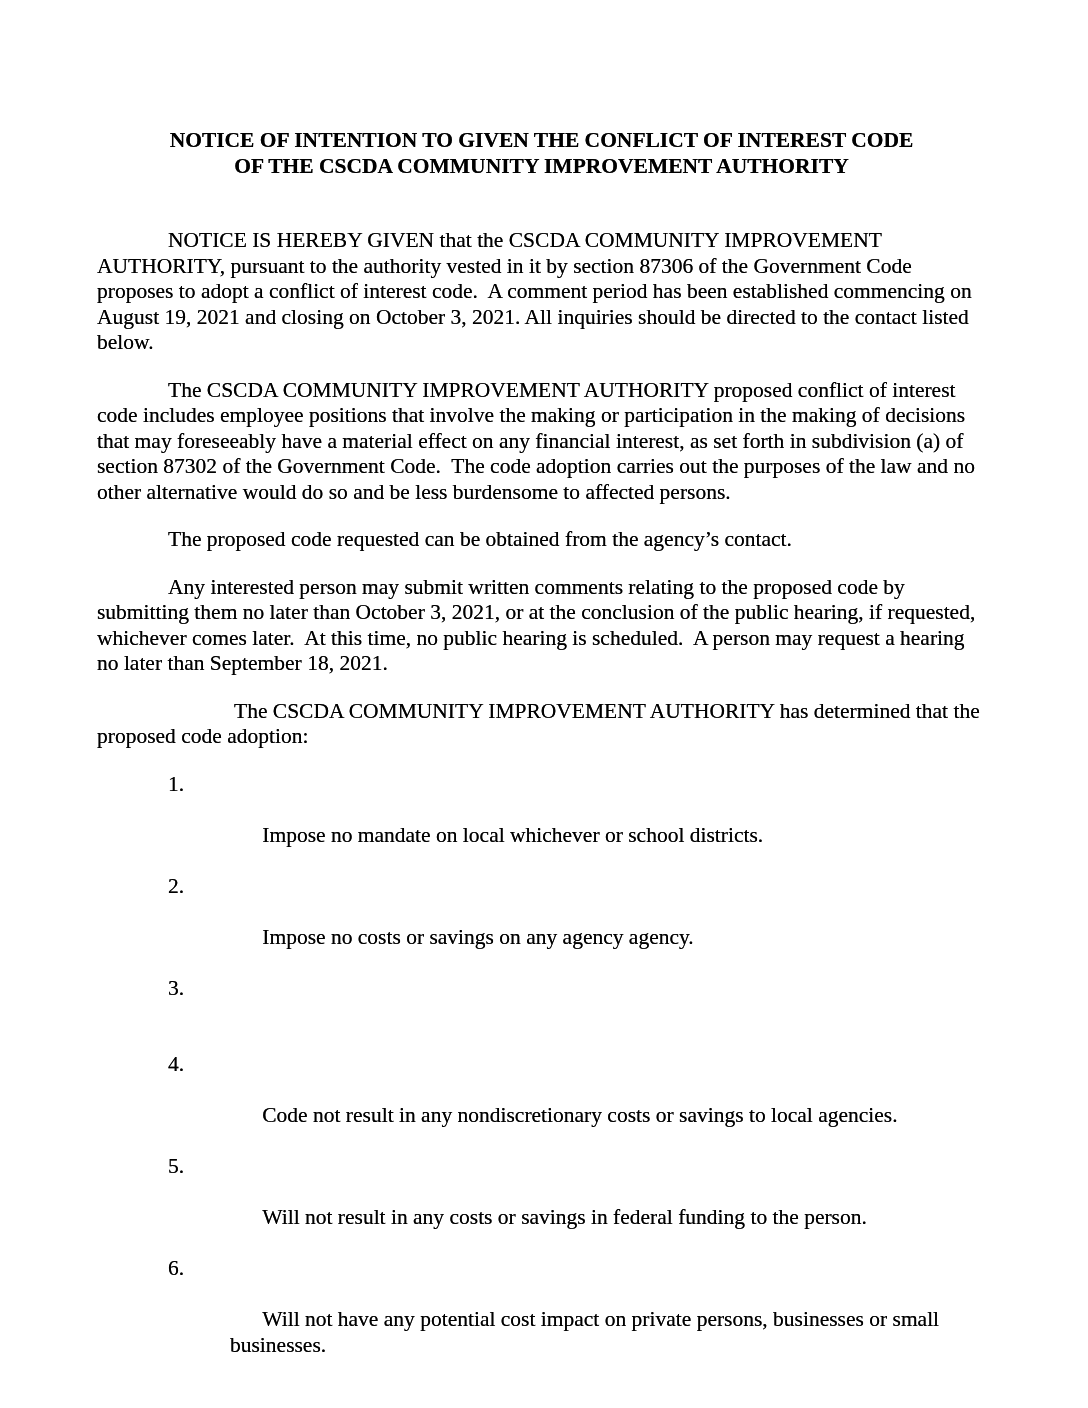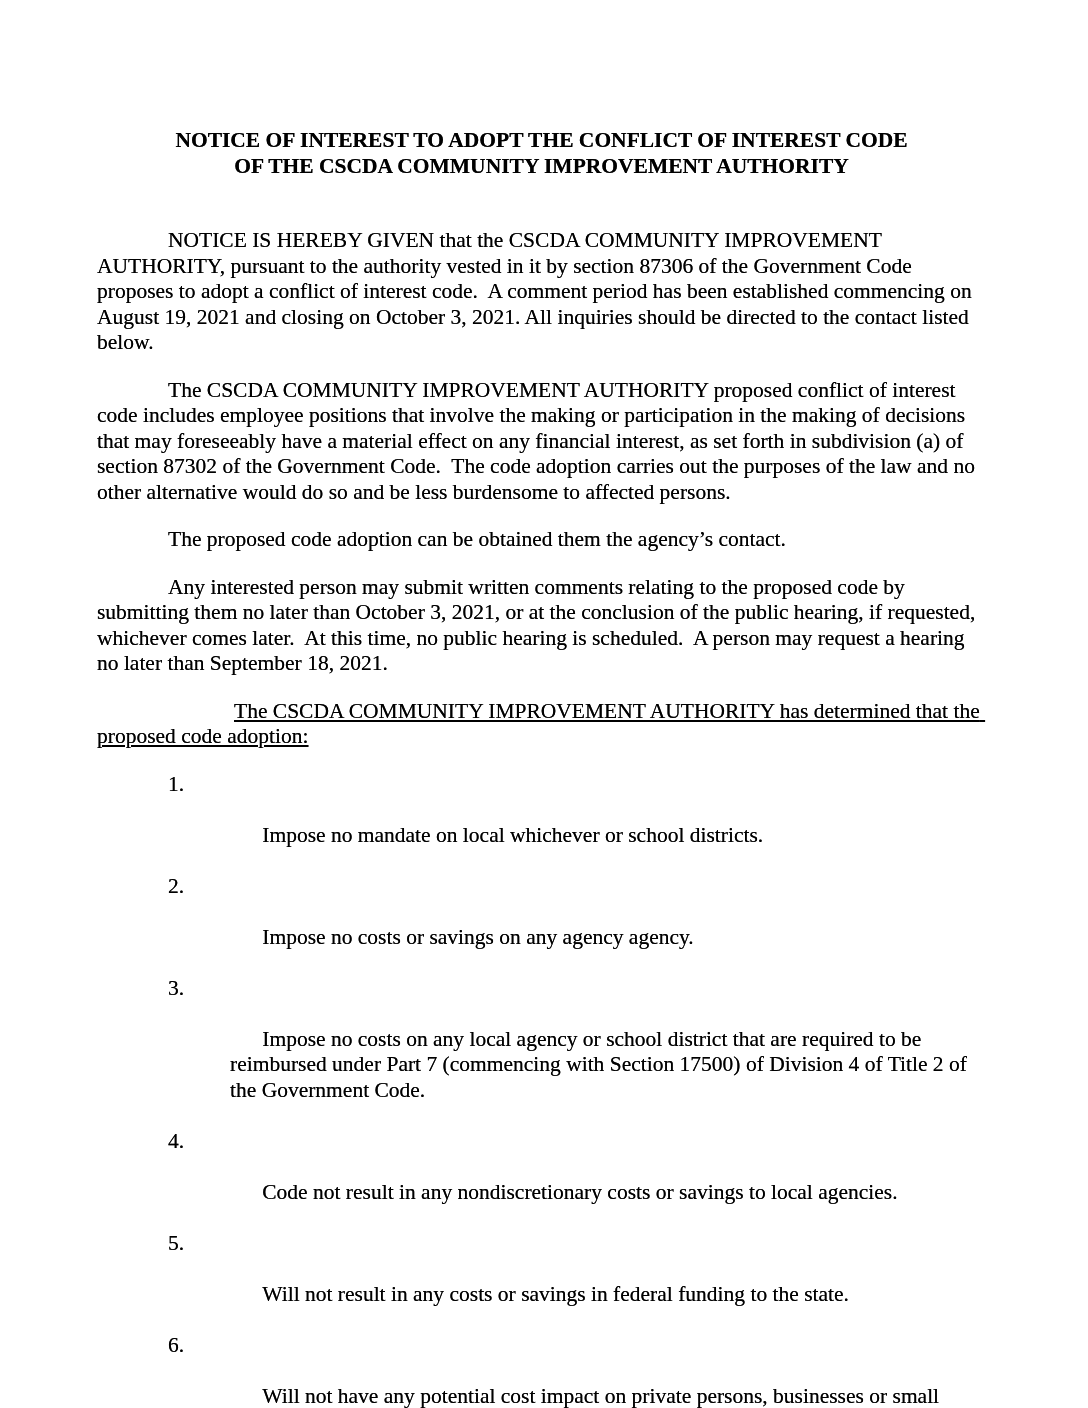--- a/index.html
+++ b/index.html
@@ -30,21 +30,20 @@
     font-weight: bold;
     margin: 0 0 49px 0;
   }
   .para {
     margin: 0 0 22px 4px;
     text-indent: 71px;
     white-space: pre-wrap;
   }
   .para.indent-deep {
     text-indent: 137px;
-    text-decoration: underline;
   }
   .findings-list {
     margin: 0 0 22px 0;
   }
   .list-item {
     position: relative;
     padding-left: 137px;
     white-space: pre-wrap;
   }
   .list-item .num {
@@ -52,54 +51,53 @@
     left: 75px;
     top: 0;
   }
 </style>
 </head>
 <body>
 
 <div class="page">
 
   <div class="title">
-    <div>NOTICE OF INTEREST TO ADOPT THE CONFLICT OF INTEREST CODE</div>
+    <div>NOTICE OF INTENTION TO GIVEN THE CONFLICT OF INTEREST CODE</div>
     <div>OF THE CSCDA COMMUNITY IMPROVEMENT AUTHORITY</div>
   </div>
 
   <p class="para">NOTICE IS HEREBY GIVEN that the CSCDA COMMUNITY IMPROVEMENT AUTHORITY, pursuant to the authority vested in it by section 87306 of the Government Code proposes to adopt a conflict of interest code.  A comment period has been established commencing on August 19, 2021 and closing on October 3, 2021. All inquiries should be directed to the contact listed below.</p>
 
   <p class="para">The CSCDA COMMUNITY IMPROVEMENT AUTHORITY proposed conflict of interest code includes employee positions that involve the making or participation in the making of decisions that may foreseeably have a material effect on any financial interest, as set forth in subdivision (a) of section 87302 of the Government Code.  The code adoption carries out the purposes of the law and no other alternative would do so and be less burdensome to affected persons.</p>
 
-  <p class="para">The proposed code adoption can be obtained them the agency’s contact.</p>
+  <p class="para">The proposed code requested can be obtained from the agency’s contact.</p>
 
   <p class="para">Any interested person may submit written comments relating to the proposed code by submitting them no later than October 3, 2021, or at the conclusion of the public hearing, if requested, whichever comes later.  At this time, no public hearing is scheduled.  A person may request a hearing no later than September 18, 2021.</p>
 
   <p class="para indent-deep">The CSCDA COMMUNITY IMPROVEMENT AUTHORITY has determined that the proposed code adoption:</p>
 
   <div class="findings-list">
     <div class="list-item">
       <span class="num">1.</span>
       <span class="item-text">Impose no mandate on local whichever or school districts.</span>
     </div>
     <div class="list-item">
       <span class="num">2.</span>
       <span class="item-text">Impose no costs or savings on any agency agency.</span>
     </div>
     <div class="list-item">
       <span class="num">3.</span>
-      <span class="item-text">Impose no costs on any local agency or school district that are required to be reimbursed under Part 7 (commencing with Section 17500) of Division 4 of Title 2 of the Government Code.</span>
     </div>
     <div class="list-item">
       <span class="num">4.</span>
       <span class="item-text">Code not result in any nondiscretionary costs or savings to local agencies.</span>
     </div>
     <div class="list-item">
       <span class="num">5.</span>
-      <span class="item-text">Will not result in any costs or savings in federal funding to the state.</span>
+      <span class="item-text">Will not result in any costs or savings in federal funding to the person.</span>
     </div>
     <div class="list-item">
       <span class="num">6.</span>
       <span class="item-text">Will not have any potential cost impact on private persons, businesses or small businesses.</span>
     </div>
   </div>
 
 </div>
 
 </body></html>

